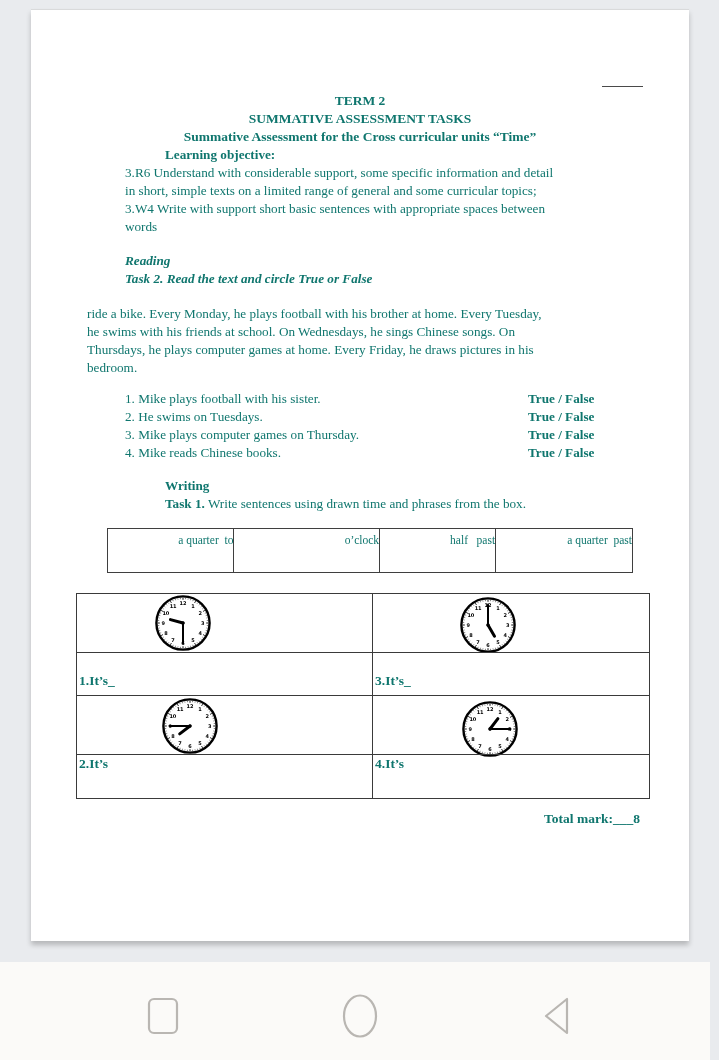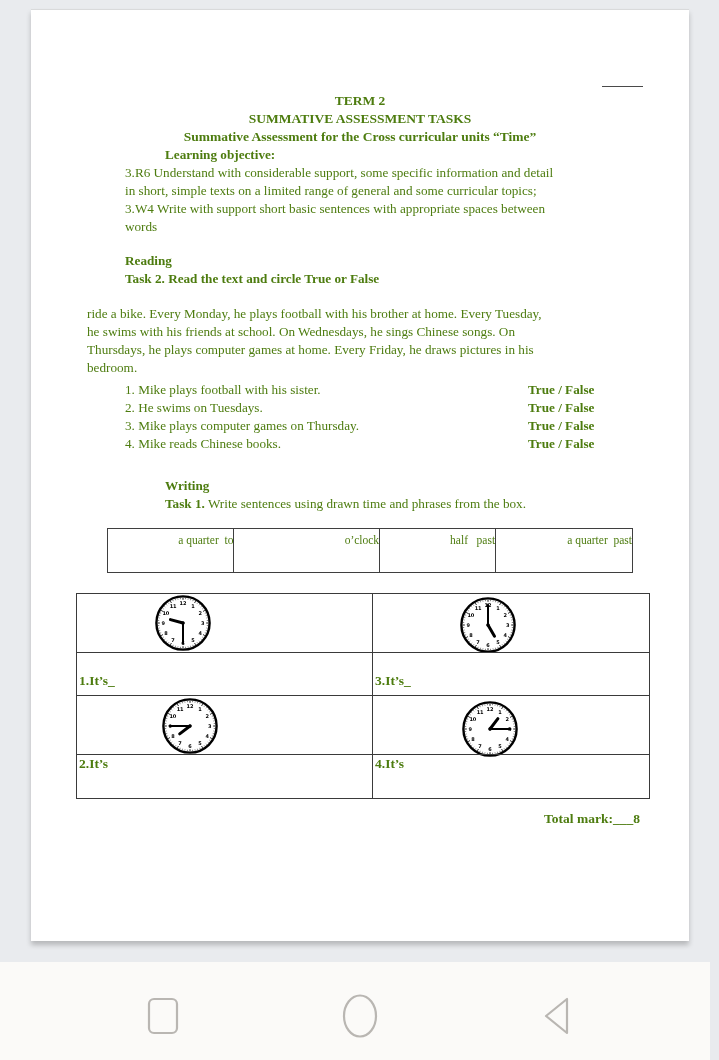--- a/index.html
+++ b/index.html
@@ -1,30 +1,30 @@
 <!DOCTYPE html>
 <html><head>
 <meta charset="utf-8">
 <style>
   html,body{margin:0;padding:0;background:#e9ebee;}
   #screen{position:relative;width:710px;height:1060px;background:#e9ebee;overflow:hidden;
-          font-family:"Liberation Serif","DejaVu Serif",serif;color:#4d7c0f;
+          font-family:"Liberation Serif","DejaVu Serif",serif;color:#0f766e;
           font-size:13.2px;line-height:18px;}
   .page{position:absolute;left:31px;top:9px;width:658px;height:931px;background:#ffffff;
         border-top:1px solid #d9dadb;box-shadow:0 4px 5px rgba(0,0,0,.22);}
   .line{white-space:nowrap;height:18px;}
   .bold{font-weight:bold;margin-left:40px;}
 
   .name-line{position:absolute;left:571px;top:76px;width:41px;border-top:1.5px solid #4a4a4a;}
   .titles{position:absolute;left:0;top:82px;width:100%;text-align:center;font-weight:bold;font-size:13.5px;}
   .objective{position:absolute;left:94px;top:136px;}
-  .reading-head{position:absolute;left:94px;top:242px;font-weight:bold;}
+  .reading-head{position:absolute;left:94px;top:242px;font-weight:bold;font-style:italic;}
   .passage{position:absolute;left:56px;top:295px;}
   .passage .indent{margin-left:36px;}
-  .questions{position:absolute;left:94px;top:371px;width:522px;}
+  .questions{position:absolute;left:94px;top:380px;width:522px;}
   .q-row{position:relative;height:18px;white-space:nowrap;}
   .q-opts{position:absolute;left:403px;top:0;font-weight:bold;}
   .writing-head{position:absolute;left:94px;top:467px;}
 
   .phrase-box{position:absolute;left:76px;top:518px;width:526px;height:45px;
               border:1.2px solid #3f3f3f;display:flex;box-sizing:border-box;}
   .phrase-cell{white-space:pre;text-align:right;font-size:11.5px;padding-top:2px;box-sizing:border-box;}
   .phrase-cell:nth-child(1){width:133px;border-right:1px solid #3f3f3f;}
   .phrase-cell:nth-child(2){width:128px;border-right:1px solid #3f3f3f;margin-left:24px;}
   .phrase-cell:nth-child(3){width:122px;border-right:1px solid #3f3f3f;}

